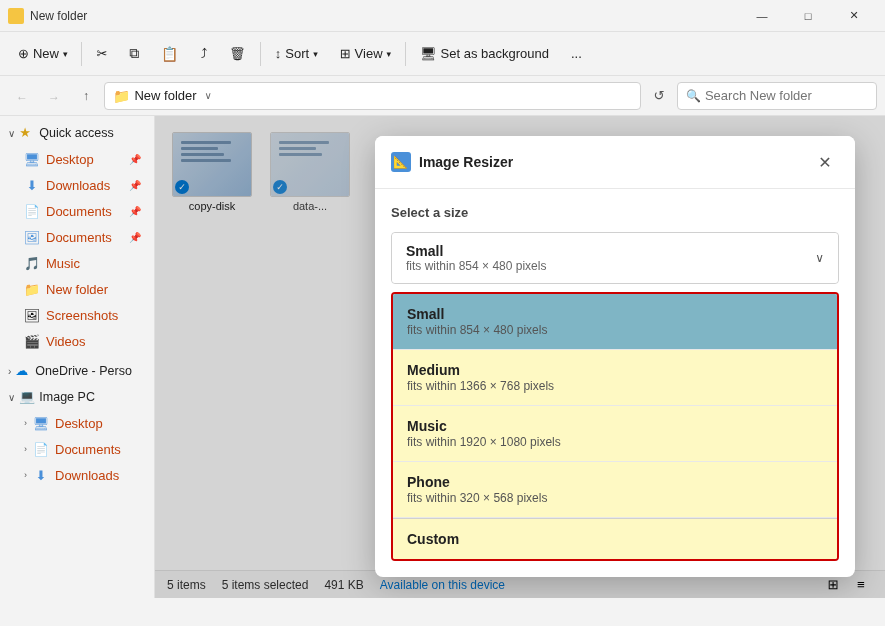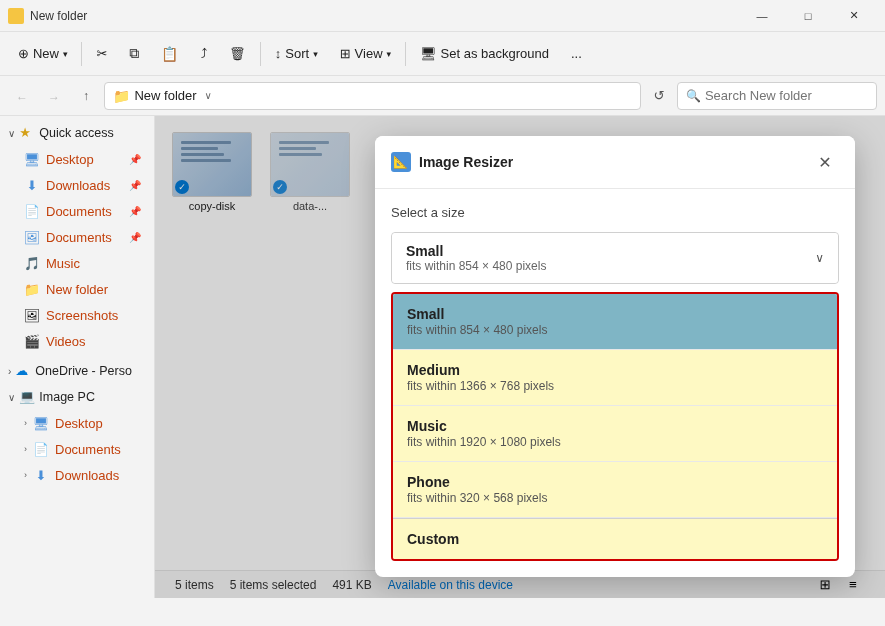--- a/index.html
+++ b/index.html
@@ -113,21 +113,21 @@
       width: 14px; height: 14px; border-radius: 50%;
       display: flex; align-items: center; justify-content: center;
       font-size: 9px; color: white;
     }
     .badge-blue { background: #0078d4; }
     .file-label { font-size: 11px; color: #222; text-align: center; margin-top: 3px; word-break: break-word; }
 
     
     .status-bar {
       height: 28px; background: #f3f3f3; border-top: 1px solid #e0e0e0;
-      display: flex; align-items: center; padding: 0 20px; gap: 16px;
+      display: flex; align-items: center; padding: 0 12px; gap: 16px;
       font-size: 12px; color: #333; position: absolute; bottom: 0; left: 0; right: 0;
     }
     .status-bar .available { color: #0078d4; cursor: pointer; }
     .status-bar-right { margin-left: auto; display: flex; gap: 4px; }
     .view-btn { width: 24px; height: 24px; border: none; background: transparent; cursor: pointer; border-radius: 3px; display: flex; align-items: center; justify-content: center; }
 
     
     .modal-overlay {
       position: absolute; top: 0; left: 0; right: 0; bottom: 0;
       background: rgba(0,0,0,0.15); display: flex; align-items: flex-start;
@@ -144,21 +144,21 @@
     }
     .modal-title-left { display: flex; align-items: center; gap: 8px; }
     .modal-icon { width: 20px; height: 20px; background: #4a90d9; border-radius: 3px; display: flex; align-items: center; justify-content: center; color: white; font-size: 11px; }
     .modal-title-text { font-size: 14px; font-weight: 600; color: #222; }
     .modal-close {
       width: 28px; height: 28px; border: none; background: transparent;
       cursor: pointer; border-radius: 4px; display: flex; align-items: center; justify-content: center;
       font-size: 16px; color: #555;
     }
     .modal-body { padding: 16px; }
-    .modal-subtitle { font-size: 13px; color: #444; margin-bottom: 12px; }
+    .modal-subtitle { font-size: 13px; color: #444; margin-bottom: 12px; font-weight: bold; }
 
     
     .size-dropdown {
       border: 1px solid #d0d0d0; border-radius: 4px; background: white;
       margin-bottom: 8px; cursor: pointer;
     }
     .size-dropdown-header {
       display: flex; align-items: center; justify-content: space-between;
       padding: 10px 14px; background: white; border-radius: 4px;
     }

